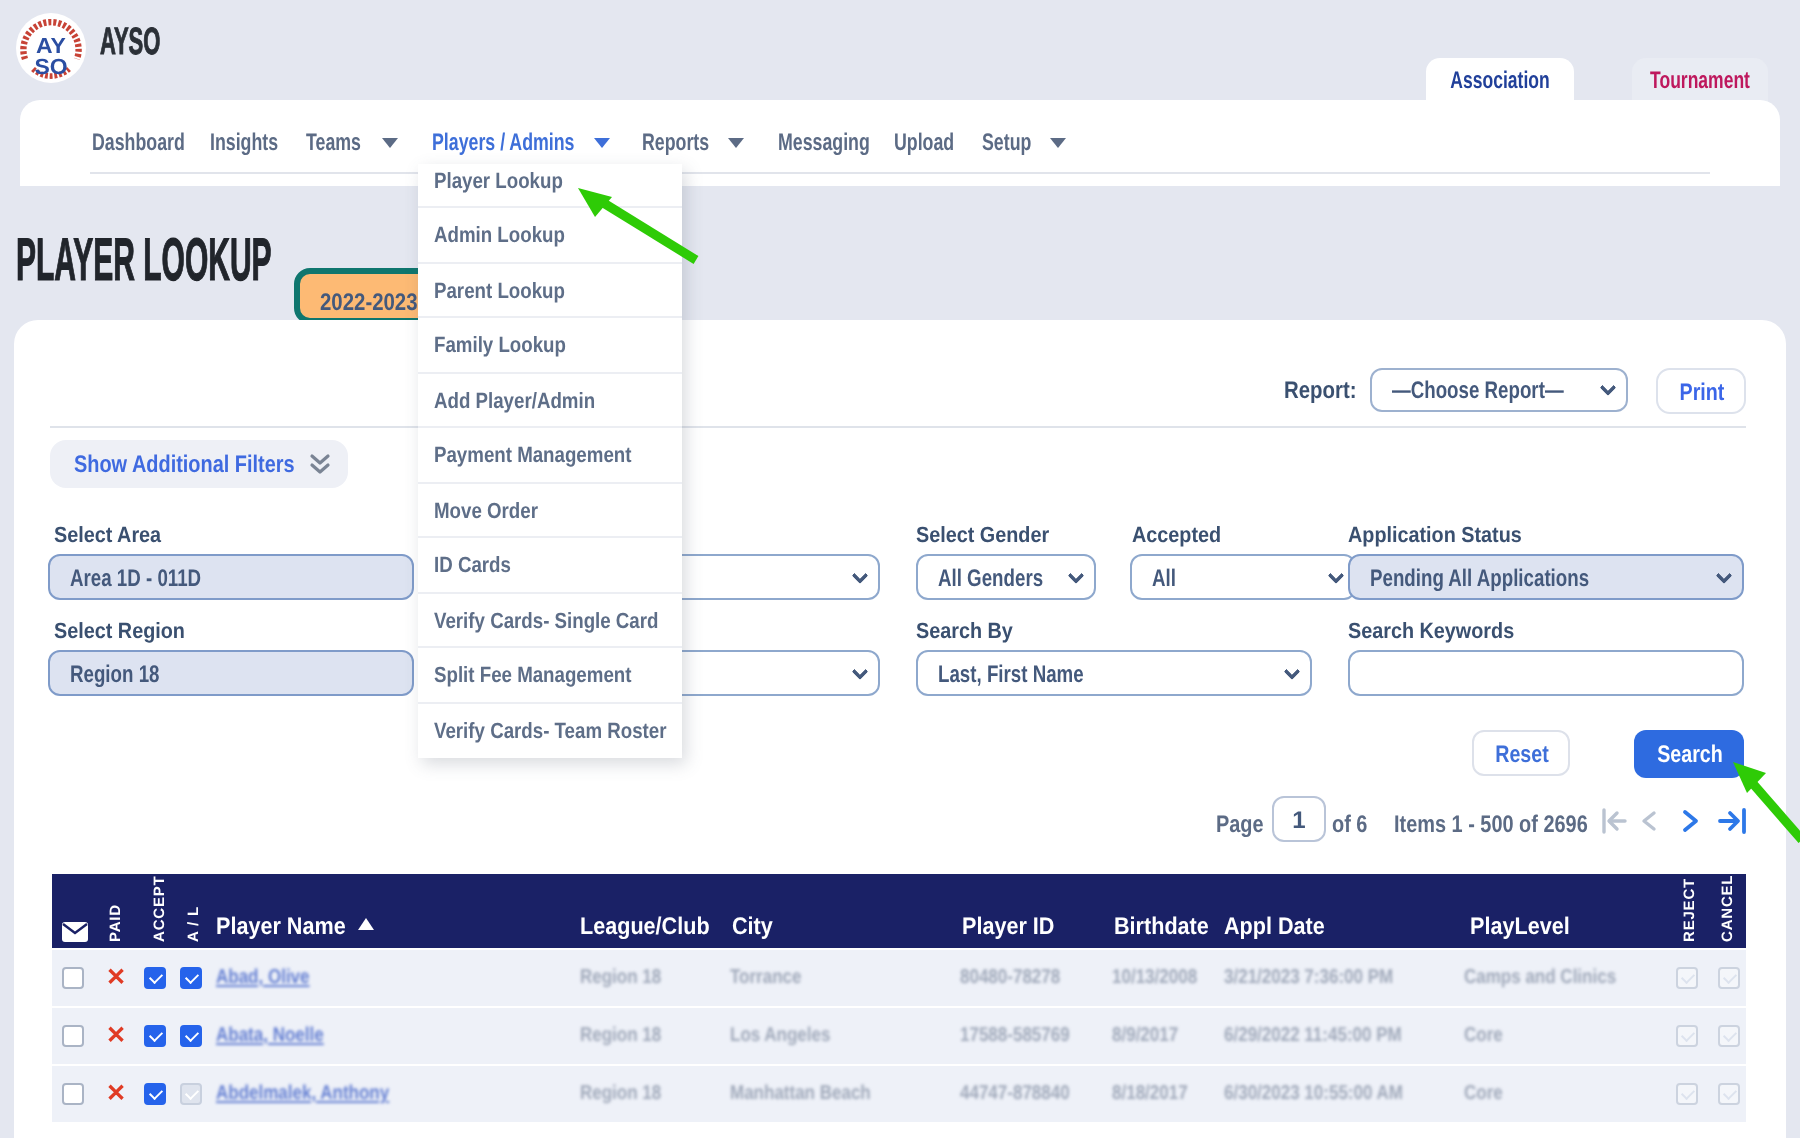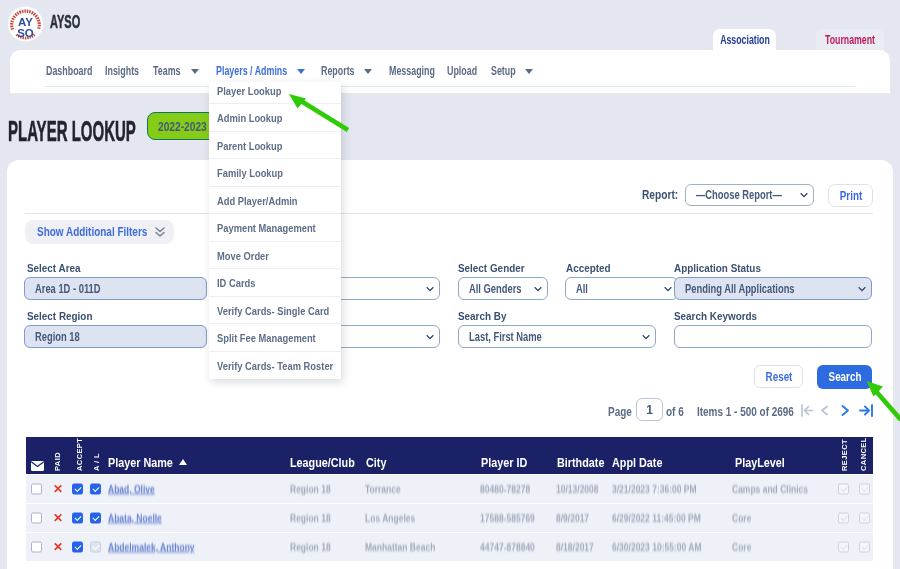--- a/index.html
+++ b/index.html
@@ -6,35 +6,35 @@
 html,body { width:900px; height:569px; overflow:hidden; }
 body { font-family:"Liberation Sans", sans-serif; background:#e4e7f0; position:relative; }
 .abs { position:absolute; }
 
 
 #brand { left:50px; top:11px; font-size:19px; font-weight:bold; color:#2b3037; -webkit-text-stroke:0.5px #2b3037; transform:scaleX(0.58); transform-origin:left top; white-space:nowrap; }
 
 
 .tab { top:29px; height:22px; border-radius:7px 7px 0 0; font-size:12px; font-weight:bold; }
 .tab span { position:absolute; left:50%; top:50%; transform:translate(-50%,-50%) scaleX(0.73); white-space:nowrap; }
-#tab1 { left:713px; width:63px; background:#fff; color:#21409a; }
+#tab1 { left:713px; width:74px; background:#fff; color:#21409a; }
 #tab2 { left:739px; width:37px; background:#e9ecf3; color:#68758e;margin-top:40px; }
 #tab3 { left:816px; width:68px; background:#e9ecf3; color:#be185d; }
 
 
 #nav { left:10px; top:50px; width:880px; height:43px; background:#fff; border-radius:10px 10px 0 0; }
 #navline { left:45px; top:86px; width:810px; height:1px; background:#e1e4eb; }
 .nv { top:64px; font-size:12px; font-weight:bold; color:#5c6b85; transform:scaleX(0.74); transform-origin:left top; white-space:nowrap; }
 .nv.active { color:#3e6fd9; }
 .caret { top:69px; width:0; height:0; border-left:4px solid transparent; border-right:4px solid transparent; border-top:5px solid #5c6b85; }
 .caret.blue { border-top-color:#3e6fd9; }
 
 
 #title { left:8px; top:114px; font-size:30px; font-weight:bold; color:#21252b; -webkit-text-stroke:0.6px #21252b; transform:scaleX(0.50); transform-origin:left top; white-space:nowrap; }
-#season { left:147px; top:112px; width:118px; height:28px; background:#84cc16; border:1px solid #0f766e; border-radius:8px; }
+#season { left:147px; top:134px; width:118px; height:28px; background:#fdba74; border:3px solid #0f766e; border-radius:8px; }
 #season .stx { position:absolute; left:10px; top:7px; font-size:12px; font-weight:bold; color:#44597c; transform:scaleX(0.85); transform-origin:left top; white-space:nowrap; }
 
 
 #card { left:7px; top:160px; width:886px; height:409px; background:#fff; border-radius:12px 12px 0 0; }
 
 
 #reportlbl { left:642px; top:188px; font-size:12px; font-weight:bold; color:#3a5070; transform:scaleX(0.85); transform-origin:left top; }
 .sel { border:1px solid #8ea8cd; border-radius:6px; background:#fff; }
 .sel .tx { position:absolute; left:10px; top:50%; transform:translateY(-50%) scaleX(0.78); transform-origin:left center; white-space:nowrap; font-size:12px; font-weight:bold; color:#44597c; }
 .chev { position:absolute; right:6px; top:50%; width:6px; height:6px; border-right:2px solid #44597c; border-bottom:2px solid #44597c; transform:translateY(-70%) rotate(45deg); border-radius:1px; }
@@ -60,21 +60,21 @@
 #s_app { left:674px; top:277px; width:198px; height:23px; background:#dde3f1; border-color:#7f9bc9; }
 #l_region { left:27px; top:310px; }
 #s_region { left:24px; top:325px; width:183px; height:23px; background:#dde3f1; border-color:#7f9bc9; }
 #s_mid2 { left:227px; top:325px; width:213px; height:23px; }
 #l_sby { left:458px; top:310px; }
 #s_sby { left:458px; top:325px; width:198px; height:23px; }
 #l_skw { left:674px; top:310px; }
 #s_skw { left:674px; top:325px; width:198px; height:23px; border:1px solid #8ea8cd; border-radius:6px; background:#fff; }
 
 
-#reset { left:754px; top:365px; width:49px; height:23px; background:#fff; border:1px solid #dde1ea; border-radius:6px; }
+#reset { left:736px; top:365px; width:49px; height:23px; background:#fff; border:1px solid #dde1ea; border-radius:6px; }
 #reset span { position:absolute; left:50%; top:50%; transform:translate(-50%,-50%) scaleX(0.82); color:#3e6fd9; font-size:12px; font-weight:bold; }
 #search { left:817px; top:365px; width:55px; height:24px; background:#2e6be0; border-radius:6px; }
 #search span { position:absolute; left:50%; top:50%; transform:translate(-50%,-50%) scaleX(0.82); color:#fff; font-size:12px; font-weight:bold; }
 
 
 .pg { position:absolute; font-size:12px; font-weight:bold; color:#5c6b85; transform:scaleX(0.83); transform-origin:left top; white-space:nowrap; }
 #pg_box { left:636px; top:398px; width:27px; height:23px; border:1px solid #b9c4d8; border-radius:6px; }
 #pg_box span { position:absolute; left:50%; top:50%; transform:translate(-50%,-50%); font-size:12px; font-weight:bold; color:#44597c; }
 
 

